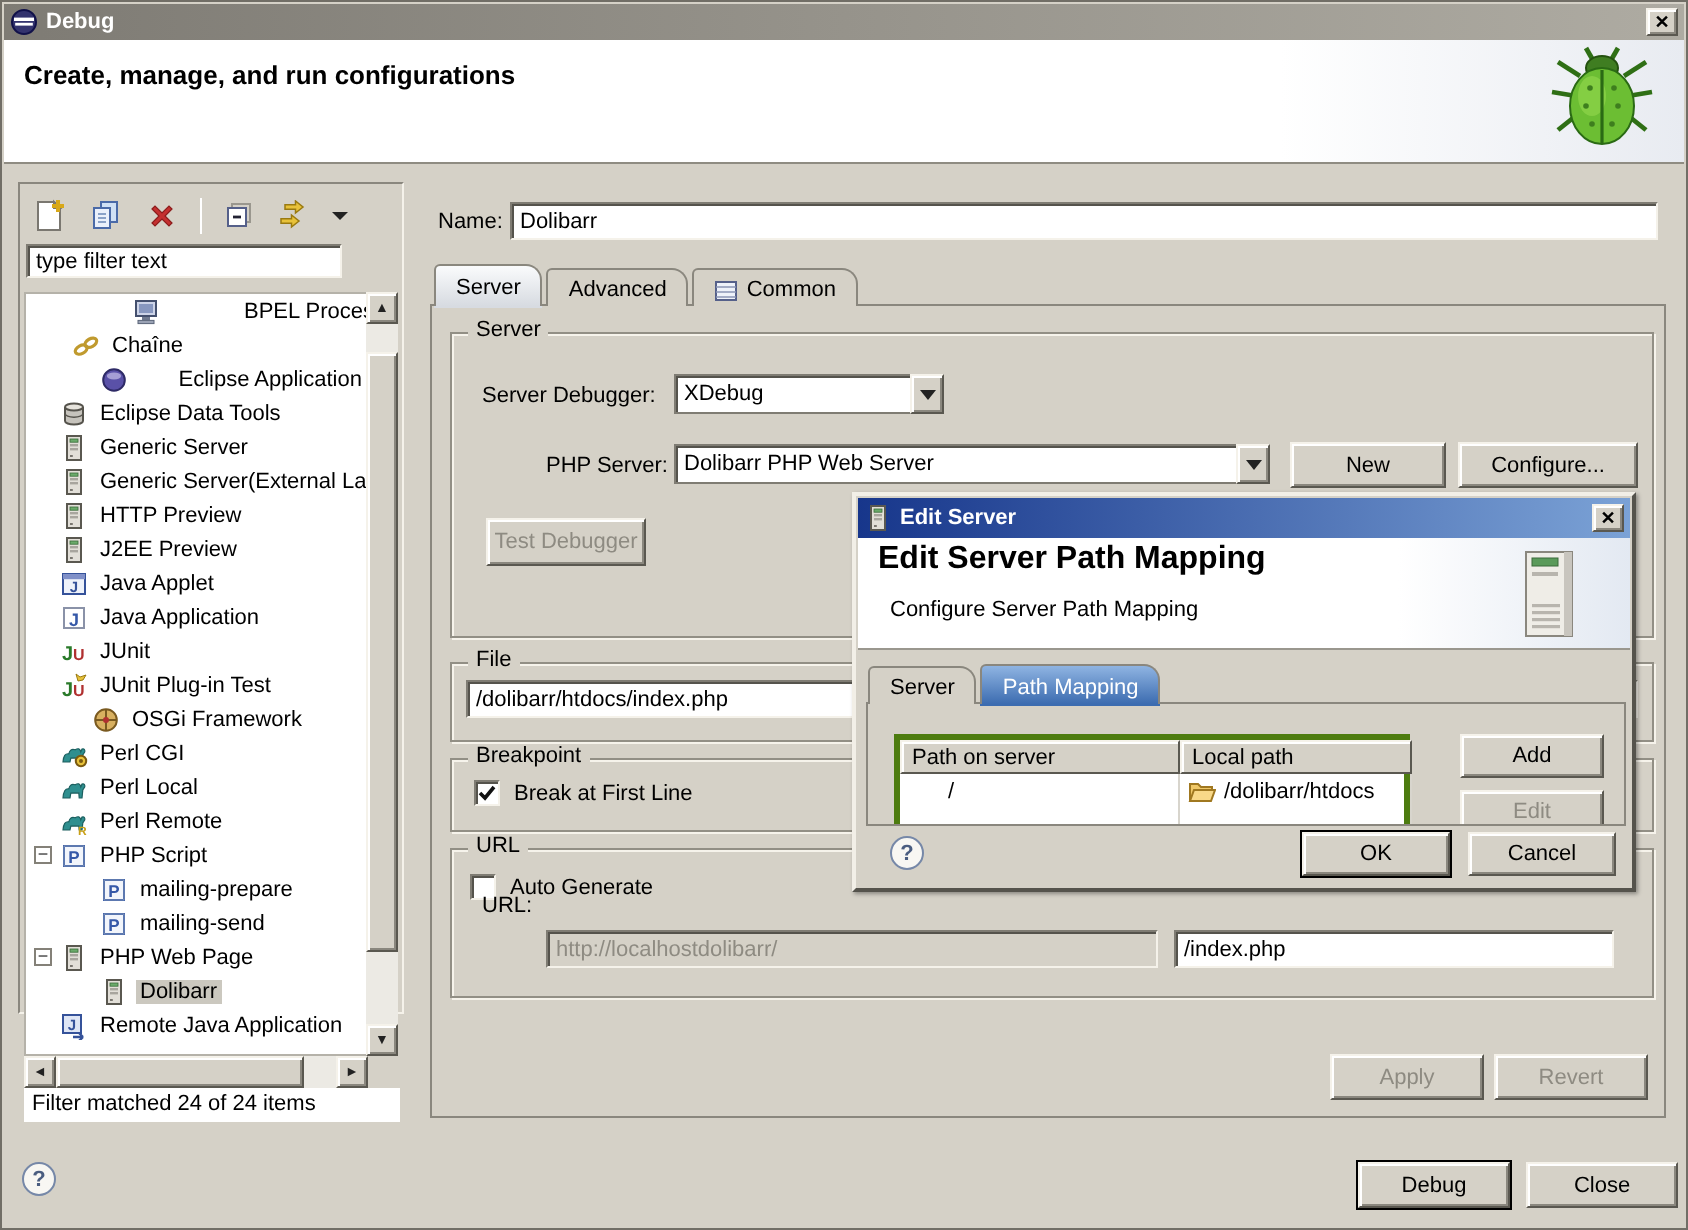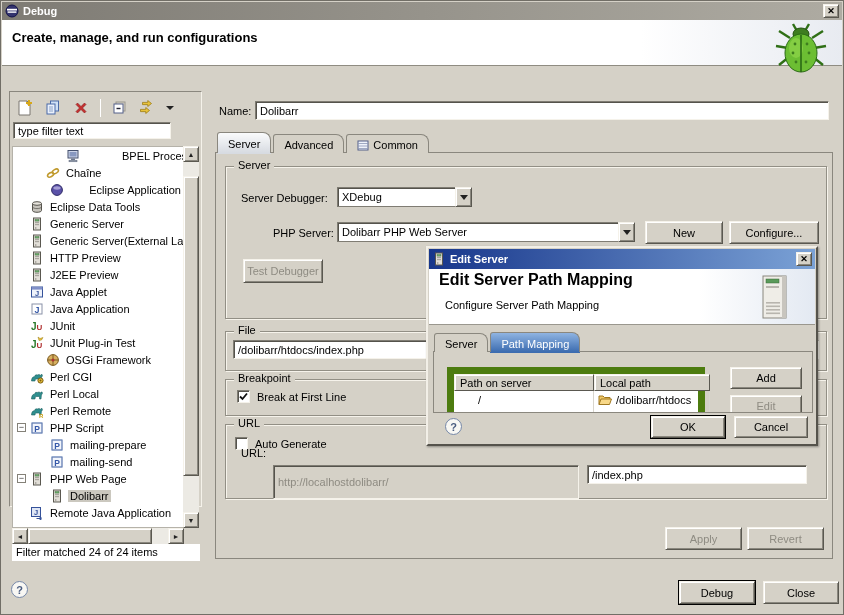--- a/index.html
+++ b/index.html
@@ -32,21 +32,21 @@
   .caret { width:0; height:0; border-left:4px solid transparent; border-right:4px solid transparent; border-top:5px solid #222; }
   .checkbox { position:absolute; width:13px; height:13px; background:#fff; border:1px solid;
               border-color:#7f7c73 #f5f2ea #f5f2ea #7f7c73; box-shadow:inset 1px 1px 0 #55534c; }
   .icon svg { display:block; }
   
   #titlebar { position:absolute; left:1px; top:1px; right:1px; height:18px;
               background:linear-gradient(90deg,#7e7b74,#aeaba2); display:flex; align-items:center; padding:0 3px; }
   #titlebar .ttl { color:#fff; font-weight:bold; margin-left:4px; font-size:11px; }
   .xbtn { margin-left:auto; width:16px; height:14px; font-size:9px; font-weight:bold; }
   
-  #banner { position:absolute; left:1px; top:19px; right:1px; height:46px;
+  #banner { position:absolute; left:1px; top:19px; right:1px; height:62px;
             background:linear-gradient(90deg,#ffffff 76%,#e8ebf1); border-bottom:1px solid #8f8c82; }
   #banner .hd { position:absolute; left:10px; top:10px; font-size:13px; font-weight:bold; }
   #bug { position:absolute; right:12px; top:2px; }
   
   #leftpanel { position:absolute; left:8px; top:90px; width:193px; height:416px;
                background:#d5d1c7; border:1px solid; border-color:#8a877e #f5f2ea #f5f2ea #8a877e; }
   #toolbar { position:absolute; left:4px; top:4px; height:24px; display:flex; align-items:center; gap:6px; }
   .tbtn { width:22px; height:22px; display:flex; align-items:center; justify-content:center; }
   .tsep { width:1px; height:18px; background:#9a978e; border-right:1px solid #fff; margin:0 2px; }
   #filterbox { left:3px; top:30px; width:158px; height:17px; font-size:11px; }
@@ -79,21 +79,21 @@
   #dlg-titlebar { position:absolute; left:1px; top:1px; right:1px; height:20px;
                   background:linear-gradient(90deg,#17368b,#7ba2d6); display:flex; align-items:center; padding:0 3px; }
   #dlg-titlebar .ttl { color:#fff; font-weight:bold; margin-left:4px; }
   #dlg-header { position:absolute; left:1px; top:21px; right:1px; height:56px;
                 background:linear-gradient(90deg,#ffffff 70%,#e3e9f2); border-bottom:1px solid #9a978e; }
   #dlg-header .h1 { position:absolute; left:10px; top:2px; font-size:16px; font-weight:bold; }
   #dlg-header .h2 { position:absolute; left:16px; top:30px; }
   #dlg-tower { position:absolute; right:22px; top:5px; }
   #dlg-box { position:absolute; left:5px; top:103px; width:380px; height:62px; border:1px solid #8a877e; background:#d5d1c7; overflow:hidden; }
   
-  #map-table { position:absolute; left:13px; top:15px; width:258px; background:#fff; border:7px solid #4d7c0f; }
+  #map-table { position:absolute; left:13px; top:15px; width:258px; background:#fff; border:3px solid #4d7c0f; }
   .thead { display:flex; }
   .thc { height:17px; background:#d5d1c7; border:1px solid; border-color:#f5f2ea #5a5850 #5a5850 #f5f2ea;
          box-shadow:inset 1px 1px 0 #fff; display:flex; align-items:center; padding:0 5px; }
   .trow { display:flex; height:17px; background:#fff; }
   .tcell { display:flex; align-items:center; padding:0 4px; border-right:1px solid #d8d5cd; overflow:hidden; white-space:nowrap; }
   .c1 { width:140px; flex:0 0 140px; }
   .c1.body-c1 { padding-left:24px; }
   .c2 { width:116px; flex:0 0 116px; }
   .tcell .icon { margin-right:4px; }
   #dlg-bottom { position:absolute; left:1px; bottom:1px; right:1px; height:32px; }
@@ -197,21 +197,21 @@
           <span class="icon">
             <svg width="14" height="14" viewBox="0 0 14 14">
               <rect x="2" y="1.5" width="10" height="7.5" fill="#cdd4e8" stroke="#44506e"></rect>
               <rect x="3.5" y="3" width="7" height="4.5" fill="#8898c0"></rect>
               <rect x="5" y="9.5" width="4" height="1.6" fill="#707a90"></rect>
               <rect x="3" y="11.2" width="8" height="1.6" fill="#9aa2b4" stroke="#5a6478" stroke-width=".5"></rect>
             </svg>
           </span>
           <span class="tree-label">BPEL Process (B2J)</span>
         </div>
-        <div class="tree-row" style="padding-left: 20px;">
+        <div class="tree-row" style="padding-left: 10px;">
           <span class="exp-spacer"></span>
           <span class="icon">
             <svg width="14" height="14" viewBox="0 0 14 14">
               <g fill="none" stroke="#c09a2e" stroke-width="1.6">
                 <ellipse cx="4.6" cy="8.8" rx="3.2" ry="2" transform="rotate(-28 4.6 8.8)"></ellipse>
                 <ellipse cx="9.4" cy="5.4" rx="3.2" ry="2" transform="rotate(-28 9.4 5.4)"></ellipse>
               </g>
             </svg>
           </span>
           <span class="tree-label">Chaîne</span>
@@ -530,21 +530,21 @@
       </svg>
   </div>
   <div class="lbl" style="left:256px;top:390px;">Break at First Line</div>
 
   <div class="group" style="left:224px;top:423px;width:602px;height:75px;">
     <span class="legend">URL</span>
   </div>
   <div class="checkbox" style="left:234px;top:436px;"></div>
   <div class="lbl" style="left:254px;top:437px;">Auto Generate</div>
   <div class="lbl" style="left:240px;top:446px;">URL:</div>
-  <div class="field sunken disabledf" style="left:272px;top:464px;width:306px;height:34px;">
+  <div class="field sunken disabledf" style="left:272px;top:464px;width:306px;height:19px;">
     <span>http://localhostdolibarr/</span>
   </div>
   <div class="field sunken" style="left:586px;top:464px;width:220px;height:19px;">
     <span>/index.php</span>
   </div>
 
   <div class="btn disabled" style="left:664px;top:526px;width:77px;height:23px;">
     <span>Apply</span>
   </div>
   <div class="btn disabled" style="left:746px;top:526px;width:77px;height:23px;">

